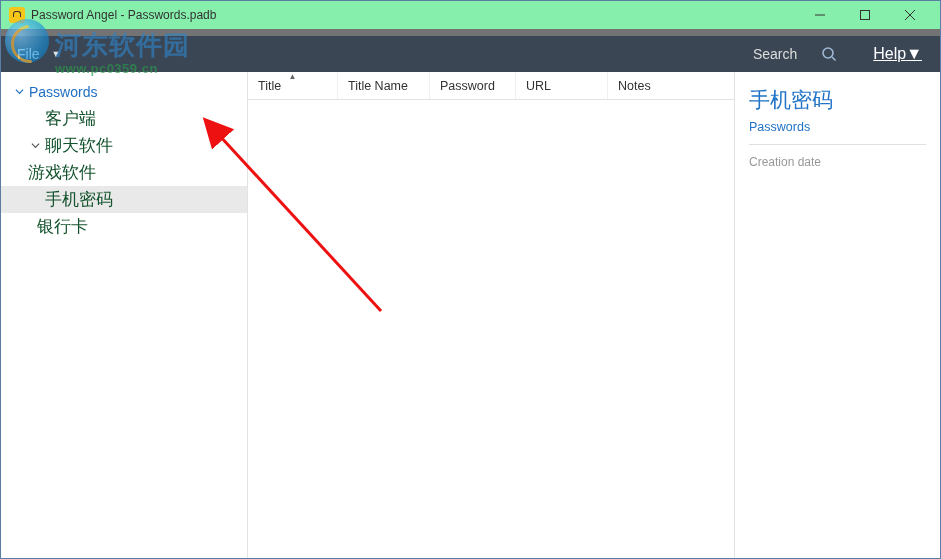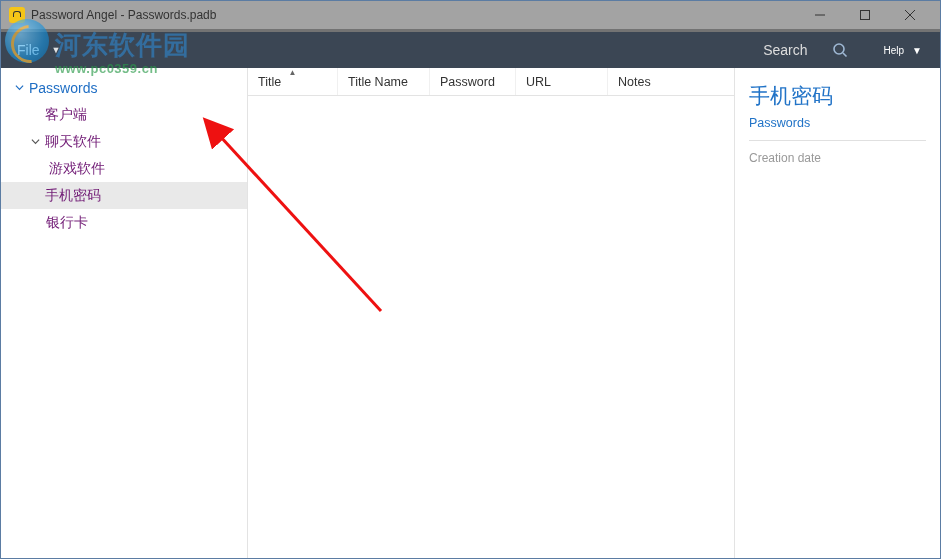--- a/index.html
+++ b/index.html
@@ -1,42 +1,42 @@
 <!DOCTYPE html>
 <html><head>
 <meta charset="utf-8">
 <style>
 * { margin: 0; padding: 0; box-sizing: border-box; font-family: "Microsoft YaHei", "Segoe UI", Tahoma, sans-serif; }
 body { background: #fff; width: 941px; height: 559px; overflow: hidden; position: relative; border: 1px solid #5b7ca3; }
 
 
-.titlebar { height: 30px; background: #a3a3a3; display: flex; align-items: center; padding: 14px 8px; border-bottom: 3px solid #737373; }
+.titlebar { height: 30px; background: #86efac; display: flex; align-items: center; padding: 14px 8px; border-bottom: 7px solid #737373; }
 .titlebar .app-icon { width: 16px; height: 16px; background: #f5c518; border-radius: 3px; margin-right: 6px; position: relative; }
 .titlebar .app-icon::after { content: ""; position: absolute; left: 4px; top: 4px; width: 6px; height: 5px; border: 1.5px solid #333; border-bottom: none; border-radius: 3px 3px 0 0; }
 .titlebar .title-text { font-size: 12px; color: #333; flex: 1; }
 .titlebar .win-controls { display: flex; gap: 0; }
 .titlebar .win-btn { width: 45px; height: 28px; display: flex; align-items: center; justify-content: center; cursor: pointer; }
 .titlebar .win-btn svg { width: 10px; height: 10px; }
 
 
 .menubar { height: 36px; background: #3b4654; display: flex; align-items: center; padding: 0 6px; color: #fff; }
 .menubar .menu-item { padding: 6px 10px; font-size: 14px; display: flex; align-items: center; gap: 12px; cursor: pointer; }
 .menubar .menu-item .caret { font-size: 9px; opacity: 0.85; }
 .menubar .spacer { flex: 1; }
 .menubar .search-label { font-size: 14px; color: #ddd; margin-right: 18px; }
 .menubar .search-icon { width: 28px; height: 28px; display: flex; align-items: center; justify-content: center; margin-right: 18px; cursor: pointer; }
-.menubar .help-item { padding: 6px 12px; font-size: 10px; display: flex; align-items: center; gap: 8px; cursor: pointer; }
+.menubar .help-item { padding: 6px 12px; font-size: 16px; display: flex; align-items: center; cursor: pointer; text-decoration: underline; }
 
 
 .main { display: flex; height: calc(100% - 66px); }
 
 
 .sidebar { width: 247px; background: #fff; border-right: 1px solid #e3e3e3; overflow: auto; }
 .tree { padding-top: 6px; }
-.tree-row { display: flex; align-items: center; height: 27px; font-size: 14px; color: #701a75; cursor: pointer; padding-right: 6px; }
+.tree-row { display: flex; align-items: center; height: 27px; font-size: 17px; color: #14532d; cursor: pointer; padding-right: 6px; }
 .tree-row.root { color: #1f6ec4; font-weight: 500; font-size: 14px; }
 .tree-row.selected { background: #e9e9e9; }
 .tree-toggle { width: 12px; margin-right: 4px; display: flex; justify-content: center; align-items: center; }
 .tree-toggle svg { width: 9px; height: 9px; }
 .tree-label { white-space: nowrap; }
 
 
 .center { flex: 1; display: flex; flex-direction: column; border-right: 1px solid #e3e3e3; }
 .list-header { display: flex; height: 28px; border-bottom: 1px solid #e3e3e3; font-size: 12.5px; color: #333; align-items: center; }
 .col { padding: 0 10px; height: 100%; display: flex; align-items: center; border-right: 1px solid #f0f0f0; }
@@ -132,29 +132,29 @@
 
       <div class="tree-row" style="padding-left:28px">
         <span class="tree-toggle">
           <svg viewBox="0 0 10 10">
               <polyline points="1,3 5,7 9,3" fill="none" stroke="#555" stroke-width="1.3"></polyline>
             </svg>
         </span>
         <span class="tree-label">聊天软件</span>
       </div>
 
-      <div class="tree-row" style="padding-left:48px">
+      <div class="tree-row" style="padding-left:27px">
         <span class="tree-label">游戏软件</span>
       </div>
 
       <div class="tree-row selected" style="padding-left:44px">
         <span class="tree-label">手机密码</span>
       </div>
 
-      <div class="tree-row" style="padding-left:45px">
+      <div class="tree-row" style="padding-left:36px">
         <span class="tree-label">银行卡</span>
       </div>
 
     </div>
   </div>
 
   <div class="center">
     <div class="list-header">
       <div class="col title">
         <span class="sort">▲</span>

